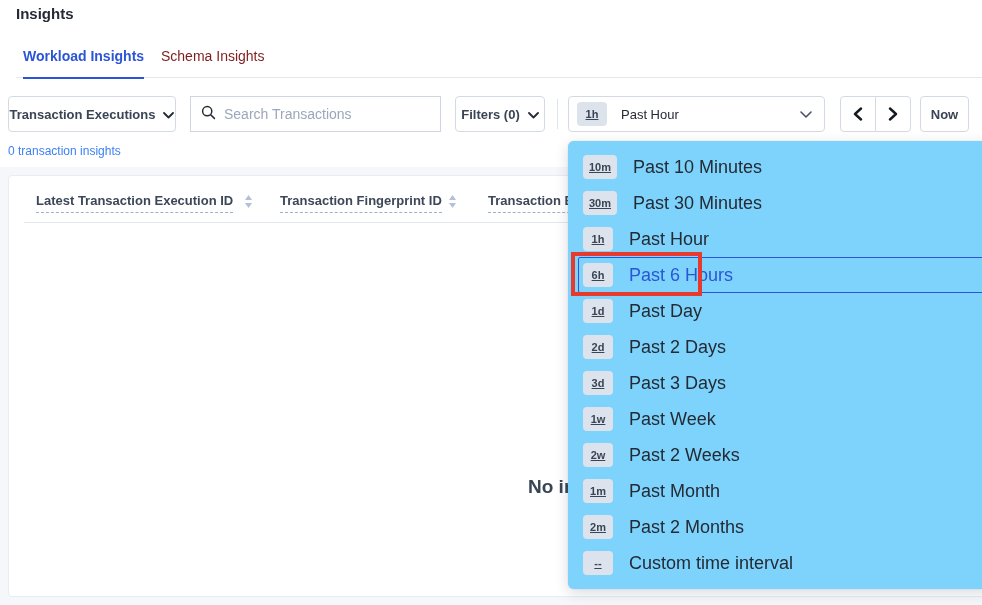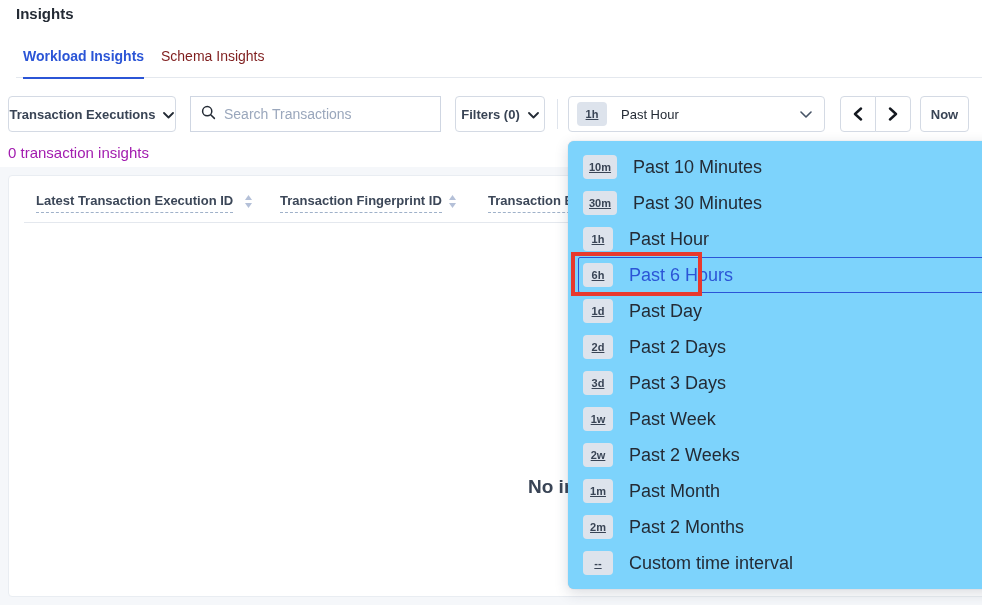--- a/index.html
+++ b/index.html
@@ -72,21 +72,21 @@
     position: absolute; left: 840px; top: 96px; display: flex;
   }
   .pager .pbtn {
     width: 36px; height: 36px; background: #fff; border: 1px solid #d4dae4;
     display: flex; align-items: center; justify-content: center; cursor: pointer;
   }
   .pager .pbtn:first-child { border-radius: 4px 0 0 4px; }
   .pager .pbtn:last-child { border-radius: 0 4px 4px 0; margin-left: -1px; }
   .status-line {
     position: absolute; left: 8px; top: 144px;
-    font-size: 15px; color: #a21caf;
+    font-size: 12px; color: #3b82f6;
   }
 
   
   .content-bg {
     position: absolute; left: 0; top: 167px; width: 982px; height: 438px;
     background: #f5f7fa;
   }
   .card {
     position: absolute; left: 8px; top: 175px; width: 990px; height: 422px;
     background: #ffffff; border: 1px solid #e9edf2; border-radius: 4px;

